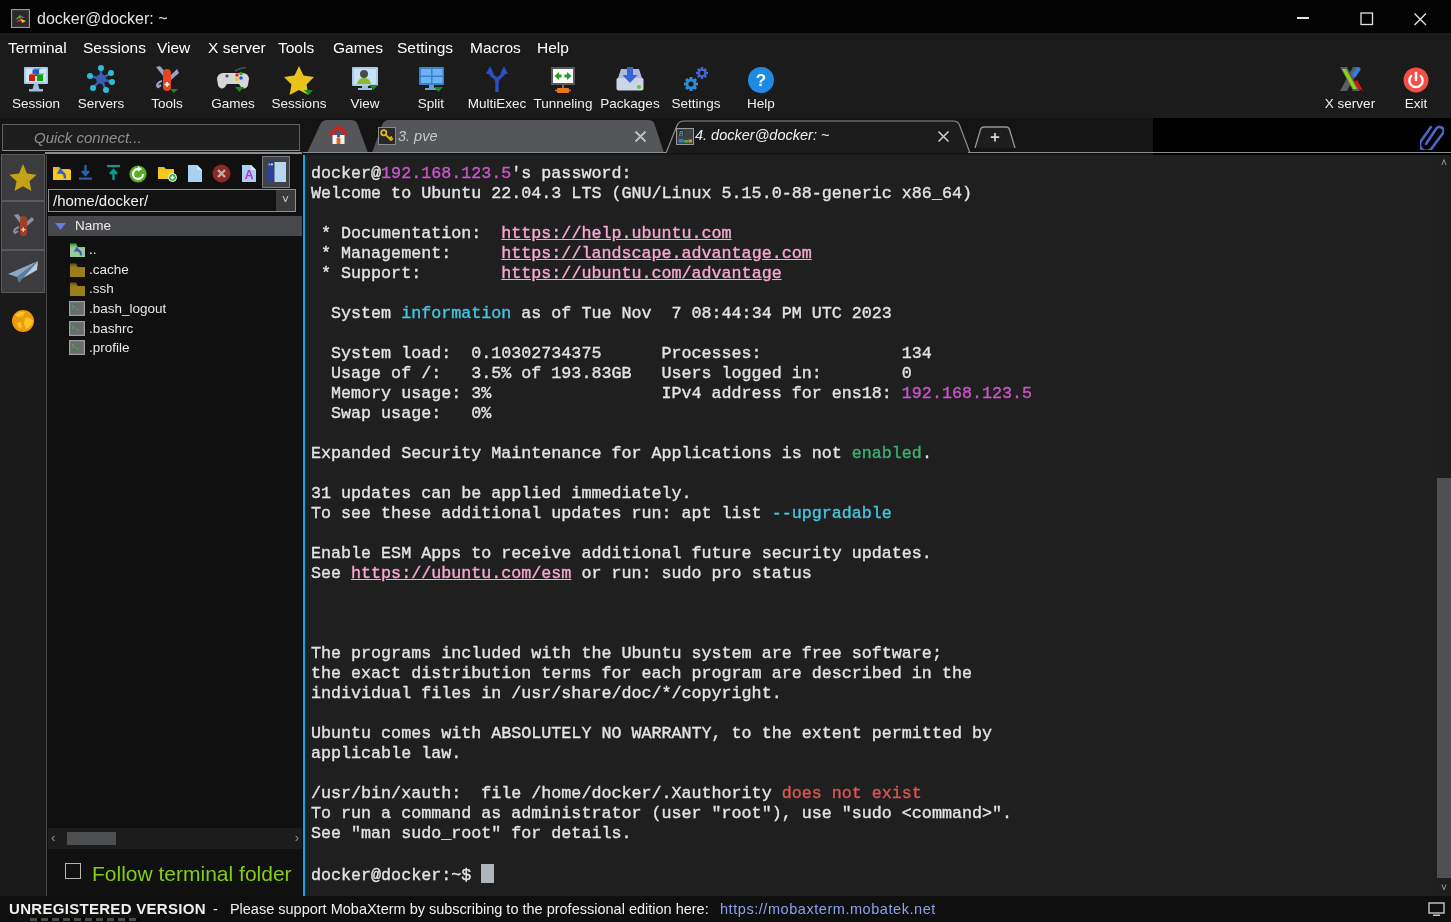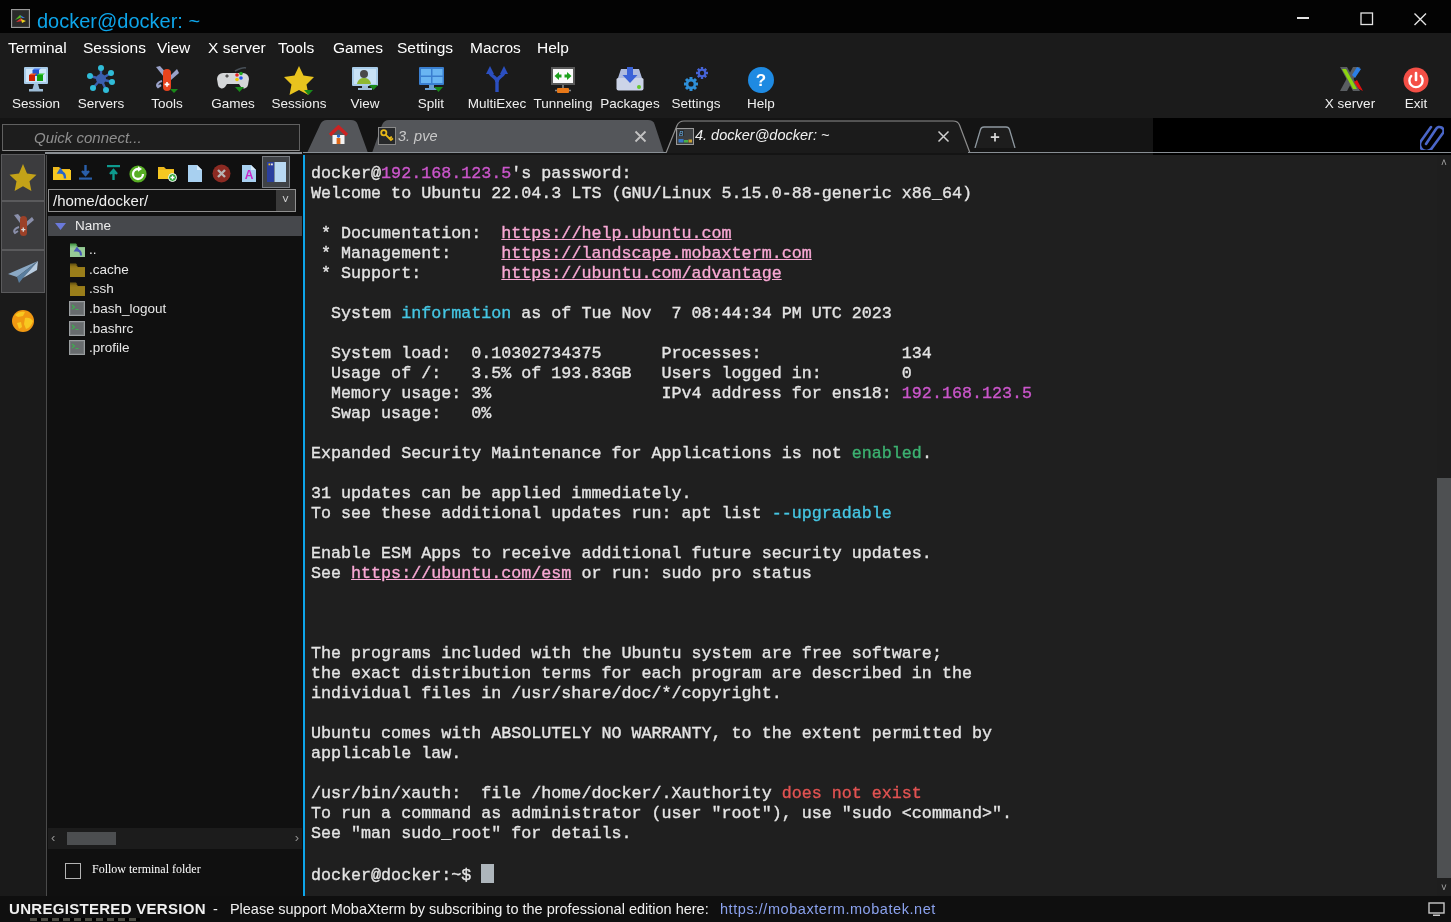--- a/index.html
+++ b/index.html
@@ -2,21 +2,21 @@
 <html><head>
 <meta charset="utf-8">
 <style>
 * { margin:0; padding:0; box-sizing:border-box; }
 html,body { width:1451px; height:922px; background:#000; overflow:hidden; }
 body { font-family:"Liberation Sans", sans-serif; position:relative; }
 .abs { position:absolute; }
 
 
 #titlebar { position:absolute; left:0; top:0; width:1451px; height:33px; background:#030303; }
-#apptitle { position:absolute; left:37px; top:9.5px; color:#0ea5e9; font-size:20px; }
+#apptitle { position:absolute; left:37px; top:9.5px; color:#e5e5e5; font-size:16px; }
 #winbtns { position:absolute; left:0; top:0; width:1451px; height:33px; }
 
 
 #menubar { position:absolute; left:0; top:33px; width:1451px; height:26px; background:#1b1b1b; color:#ffffff; font-size:15.5px; }
 #menubar span { position:absolute; top:5.5px; }
 
 
 #toolbar { position:absolute; left:0; top:59px; width:1451px; height:59px; background:#1b1b1b; }
 .titem { position:absolute; top:3px; width:76px; height:56px; text-align:center; }
 .titem svg { display:block; margin:3px auto 0 auto; }
@@ -38,21 +38,21 @@
 .fico { position:absolute; top:9px; }
 #pathbox { position:absolute; left:1px; top:34px; width:248px; height:23px; background:#121212; border:1px solid #909090; }
 #pathbox .txt { position:absolute; left:4px; top:2px; color:#f0f0f0; font-size:15px; }
 #pathbox .dd { position:absolute; right:0; top:0; width:19px; height:21px; background:#3a3a3a; color:#d0d0d0; font-size:11px; text-align:center; line-height:21px; }
 #namehdr { position:absolute; left:1px; top:61px; width:254px; height:20px; background:#46484c; color:#ececec; font-size:13.5px; line-height:20px; }
 .frow { position:absolute; left:1px; width:254px; height:20px; color:#e8e8e8; font-size:13.5px; line-height:20px; }
 .frow .fic { position:absolute; left:21px; top:2px; }
 .frow .ftxt { position:absolute; left:41px; }
 #hscroll { position:absolute; left:1px; top:673px; width:254px; height:21px; background:#1c1c1c; }
 #hthumb { position:absolute; left:19px; top:4px; width:49px; height:13px; background:#4c4e50; }
-#followrow { font-size:12px; position:absolute; left:0px; top:707px; width:256px; height:24px; color:#ffffff;font-family:Liberation Serif, serif; }
+#followrow { font-size:21px; position:absolute; left:0px; top:707px; width:256px; height:24px; color:#84cc16; }
 #followrow .cb { position:absolute; left:18px; top:1px; width:16px; height:16px; border:1px solid #b4b4b4; background:#101010; }
 #followrow .lab { position:absolute; left:45px; top:0px; }
 
 
 #term { position:absolute; left:303px; top:0; width:1134px; height:741px; background:#1f1f1f; border-left:2px solid #0ea5e9; }
 #term pre { position:absolute; left:6px; top:9px; font-family:"Liberation Mono", monospace; font-size:16.7px; line-height:20px; color:#e4e4e4; -webkit-text-stroke:0.35px currentColor; }
 #term a, #term .lnk { color:#f9a8d4; text-decoration:underline; }
 .tmag { color:#cb56cb; } .tcyan { color:#45c6e3; } .tgreen { color:#3cb271; } .tred { color:#e25352; }
 .cursor { display:inline-block; width:12.5px; height:19px; background:#aeb6bc; vertical-align:-3.5px; }
 
@@ -476,21 +476,21 @@
     <div id="followrow">
         <span class="cb"></span>
         <span class="lab">Follow terminal folder</span>
       </div>
   </div>
   <div id="term">
       <pre id="termpre">docker@<span class="tmag">192.168.123.5</span>'s password: 
 Welcome to Ubuntu 22.04.3 LTS (GNU/Linux 5.15.0-88-generic x86_64)
 
  * Documentation:  <span class="lnk">https://help.ubuntu.com</span>
- * Management:     <span class="lnk">https://landscape.mobaxterm.com</span>
+ * Management:     <span class="lnk">https://landscape.advantage.com</span>
  * Support:        <span class="lnk">https://ubuntu.com/advantage</span>
 
   System <span class="tcyan">information</span> as of Tue Nov  7 08:44:34 PM UTC 2023
 
   System load:  0.10302734375      Processes:              134
   Usage of /:   3.5% of 193.83GB   Users logged in:        0
   Memory usage: 3%                 IPv4 address for ens18: <span class="tmag">192.168.123.5</span>
   Swap usage:   0%
 
 Expanded Security Maintenance for Applications is not <span class="tgreen">enabled</span>.

